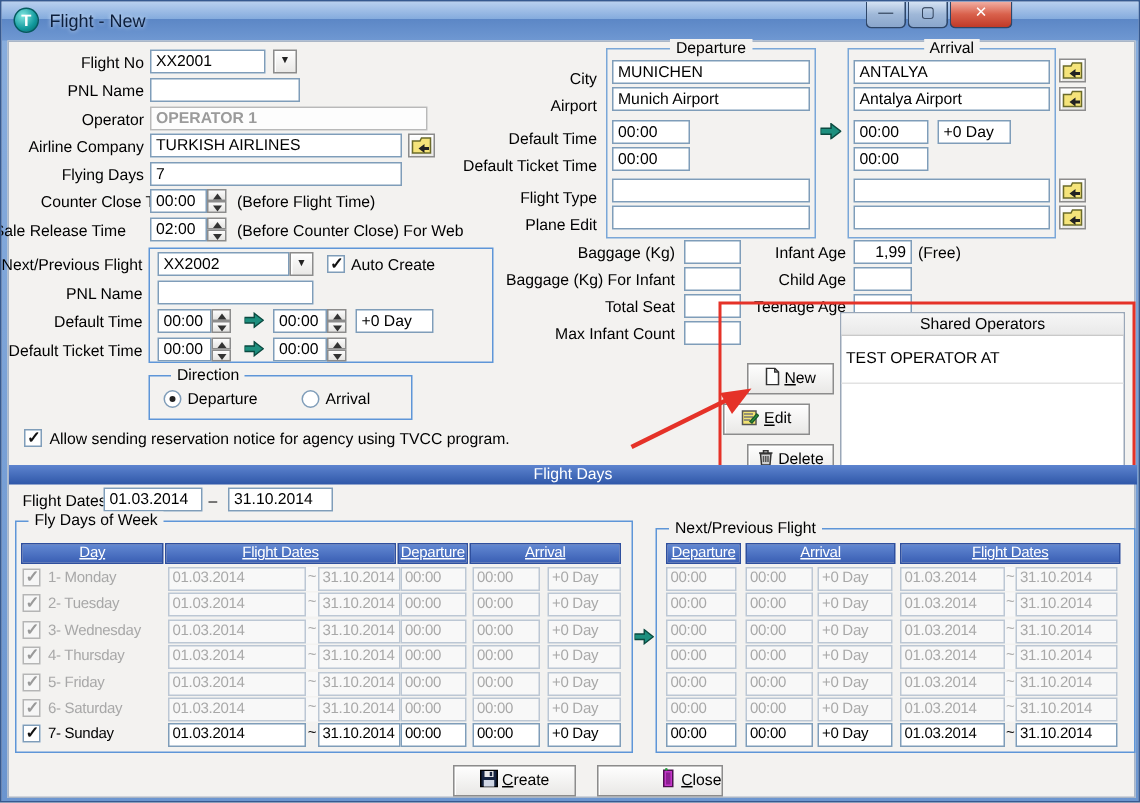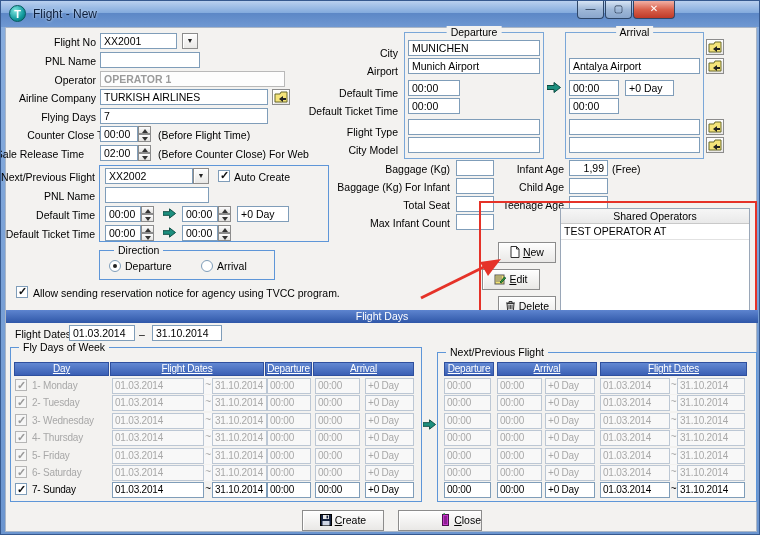--- a/index.html
+++ b/index.html
@@ -110,41 +110,42 @@
         <b class="up"></b>
         <b class="dn"></b>
       </div>
     <div class="lbl" style="left:152px;top:120px;">(Before Counter Close) For Web</div>
 
     <div class="lbl" style="right:358px;top:19px;">City</div>
     <div class="lbl" style="right:358px;top:37px;">Airport</div>
     <div class="lbl" style="right:358px;top:59px;">Default Time</div>
     <div class="lbl" style="right:358px;top:77px;">Default Ticket Time</div>
     <div class="lbl" style="right:358px;top:98px;">Flight Type</div>
-    <div class="lbl" style="right:358px;top:116px;">City Model</div>
+    <div class="lbl" style="right:358px;top:116px;">Plane Edit</div>
 
     <div class="grp" style="left:398px;top:4px;width:140px;height:127px;">
       <div class="grp-title ctr">Departure</div>
     </div>
     <div class="fld" style="left:402px;top:12px;width:132px;">MUNICHEN</div>
     <div class="fld" style="left:402px;top:30px;width:132px;">Munich Airport</div>
     <div class="fld" style="left:402px;top:52px;width:52px;">00:00</div>
     <div class="fld" style="left:402px;top:70px;width:52px;">00:00</div>
     <div class="fld" style="left:402px;top:91px;width:132px;"></div>
     <div class="fld" style="left:402px;top:109px;width:132px;"></div>
 
     <div class="arrow-teal" style="left:541px;top:54px;">
       <svg width="14" height="11" viewBox="0 0 14 11">
           <path d="M0 3.5h7V.5L13.5 5.5 7 10.5V7.5H0z" fill="#1d8f7e" stroke="#0b4a40"></path>
         </svg>
     </div>
 
     <div class="grp" style="left:559px;top:4px;width:139px;height:127px;">
       <div class="grp-title ctr">Arrival</div>
     </div>
+    <div class="fld" style="left:563px;top:12px;width:131px;">ANTALYA</div>
     <div class="fld" style="left:563px;top:30px;width:131px;">Antalya Airport</div>
     <div class="fld" style="left:563px;top:52px;width:50px;">00:00</div>
     <div class="fld" style="left:619px;top:52px;width:49px;">+0 Day</div>
     <div class="fld" style="left:563px;top:70px;width:50px;">00:00</div>
     <div class="fld" style="left:563px;top:91px;width:131px;"></div>
     <div class="fld" style="left:563px;top:109px;width:131px;"></div>
 
     <div class="btn3d folder-btn" style="left:700px;top:11px;">
       <svg width="14" height="12" viewBox="0 0 14 12" style="margin:0 auto">
           <path d="M1 3h5l1-2h6v10H1z" fill="#f5e47a" stroke="#6b6b2a"></path>
@@ -182,21 +183,21 @@
     <div class="lbl" style="right:192px;top:135px;">Infant Age</div>
     <div class="fld" style="left:563px;top:132px;width:39px;text-align:right;">1,99</div>
     <div class="lbl" style="left:606px;top:135px;">(Free)</div>
     <div class="lbl" style="right:192px;top:153px;">Child Age</div>
     <div class="fld" style="left:563px;top:150px;width:39px;"></div>
     <div class="lbl" style="right:192px;top:171px;">Teenage Age</div>
     <div class="fld" style="left:563px;top:168px;width:39px;"></div>
 
     <div style="position:absolute;left:554px;top:180px;width:190px;height:104px;background:#fff;border:1px solid #9aa7b8;">
       <div class="listhdr">Shared Operators</div>
-      <div style="padding:1px 3px;border-bottom:1px solid #e2e2e2;line-height:13px;">TEST OPERATOR AT</div>
+      <div style="padding:9px 3px;border-bottom:1px solid #e2e2e2;line-height:13px;">TEST OPERATOR AT</div>
     </div>
     <div class="btn3d" style="left:492px;top:214px;width:58px;height:21px;line-height:19px;">
       <svg width="10" height="12" viewBox="0 0 10 12" style="display:inline-block;vertical-align:-2px">
           <path d="M1 .5h5.5L9 3v8.5H1z" fill="#fff" stroke="#333"></path>
           <path d="M6.5.5V3H9" fill="none" stroke="#333"></path>
         </svg>
       <span class="ul" style="display:inline-block">New</span>
     </div>
     <div class="btn3d" style="left:476px;top:241px;width:58px;height:21px;line-height:19px;">
       <svg width="12" height="12" viewBox="0 0 12 12" style="display:inline-block;vertical-align:-2px">

